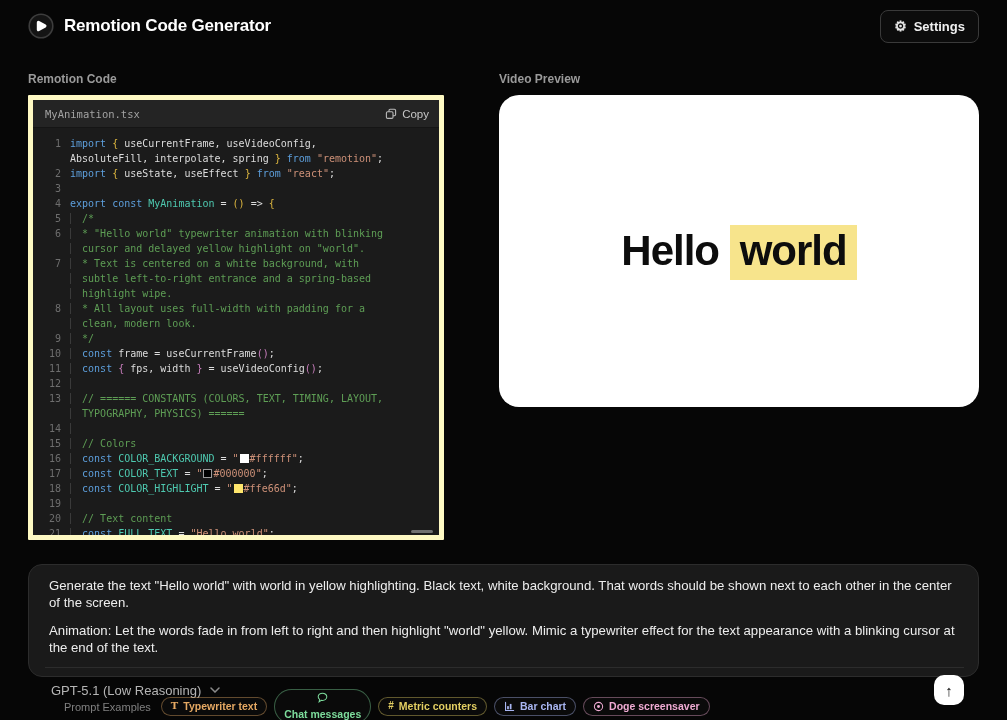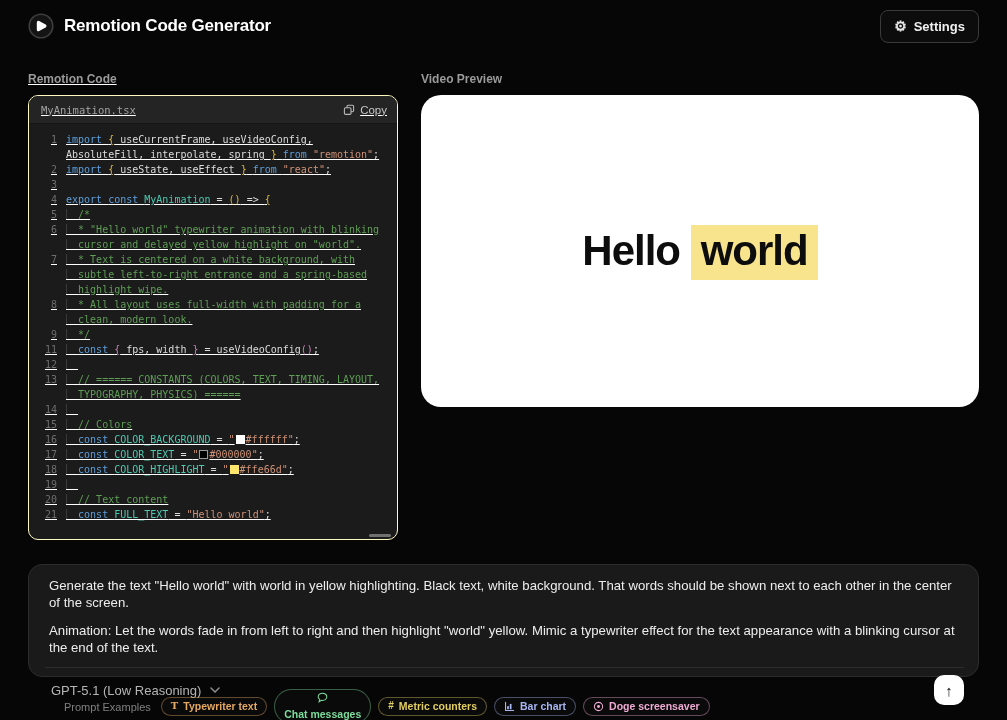--- a/index.html
+++ b/index.html
@@ -19,27 +19,27 @@
   .settings-btn {
     display:flex; align-items:center; gap:7px;
     background:#0c0c0c; border:1px solid #3a3a3a; border-radius:8px;
     color:#f0f0f0; font-size:13px; font-weight:600;
     padding:8px 13px; cursor:pointer; font-family:inherit;
   }
   .gear { font-size:14px; line-height:1; color:#e6e6e6; }
 
   
   .main { display:flex; gap:23px; margin-top:20px; }
-  .col-left { width:370px; flex:none;text-decoration:underline; }
-  .col-right { flex:1; }
+  .col-left { width:416px; flex:none; }
+  .col-right { flex:1;margin-left:32px; }
   .section-label { font-size:12px; font-weight:600; color:#9a9a9a; margin-bottom:9px; }
 
   
   .code-panel {
-    background:#1b1b1b; border:1px solid #fef9c3; border-radius:10px;
+    background:#1b1b1b; border:5px solid #fef9c3; border-radius:1px;
     height:445px; overflow:hidden; position:relative; display:flex; flex-direction:column;
   }
   .code-head {
     height:28px; flex:none; background:#242424; border-bottom:1px solid #151515;
     display:flex; align-items:center; justify-content:space-between; padding:0 10px 0 12px;
   }
   .filename { font-family:"DejaVu Sans Mono", monospace; font-size:10.5px; color:#a3a3a3; }
   .copy-btn {
     display:flex; align-items:center; gap:5px; background:transparent; border:none;
     color:#c6c6c6; font-size:11.5px; font-family:inherit; cursor:pointer;
@@ -191,20 +191,24 @@
             </div>
             <div class="code-row">
               <span class="ln"></span>
               <span class="lc"><span class="tok-ind">  </span><span class="tok-com">clean, modern look.</span></span>
             </div>
             <div class="code-row">
               <span class="ln">9</span>
               <span class="lc"><span class="tok-ind">  </span><span class="tok-com">*/</span></span>
             </div>
             <div class="code-row">
+              <span class="ln">10</span>
+              <span class="lc"><span class="tok-ind">  </span><span class="tok-kw">const </span><span class="tok-pl">frame = useCurrentFrame</span><span class="tok-pp">()</span><span class="tok-pl">;</span></span>
+            </div>
+            <div class="code-row">
               <span class="ln">11</span>
               <span class="lc"><span class="tok-ind">  </span><span class="tok-kw">const </span><span class="tok-pp">{</span><span class="tok-pl"> fps, width </span><span class="tok-pp">}</span><span class="tok-pl"> = useVideoConfig</span><span class="tok-pp">()</span><span class="tok-pl">;</span></span>
             </div>
             <div class="code-row">
               <span class="ln">12</span>
               <span class="lc"><span class="tok-ind">  </span></span>
             </div>
             <div class="code-row">
               <span class="ln">13</span>
               <span class="lc"><span class="tok-ind">  </span><span class="tok-com">// ====== CONSTANTS (COLORS, TEXT, TIMING, LAYOUT,</span></span>

